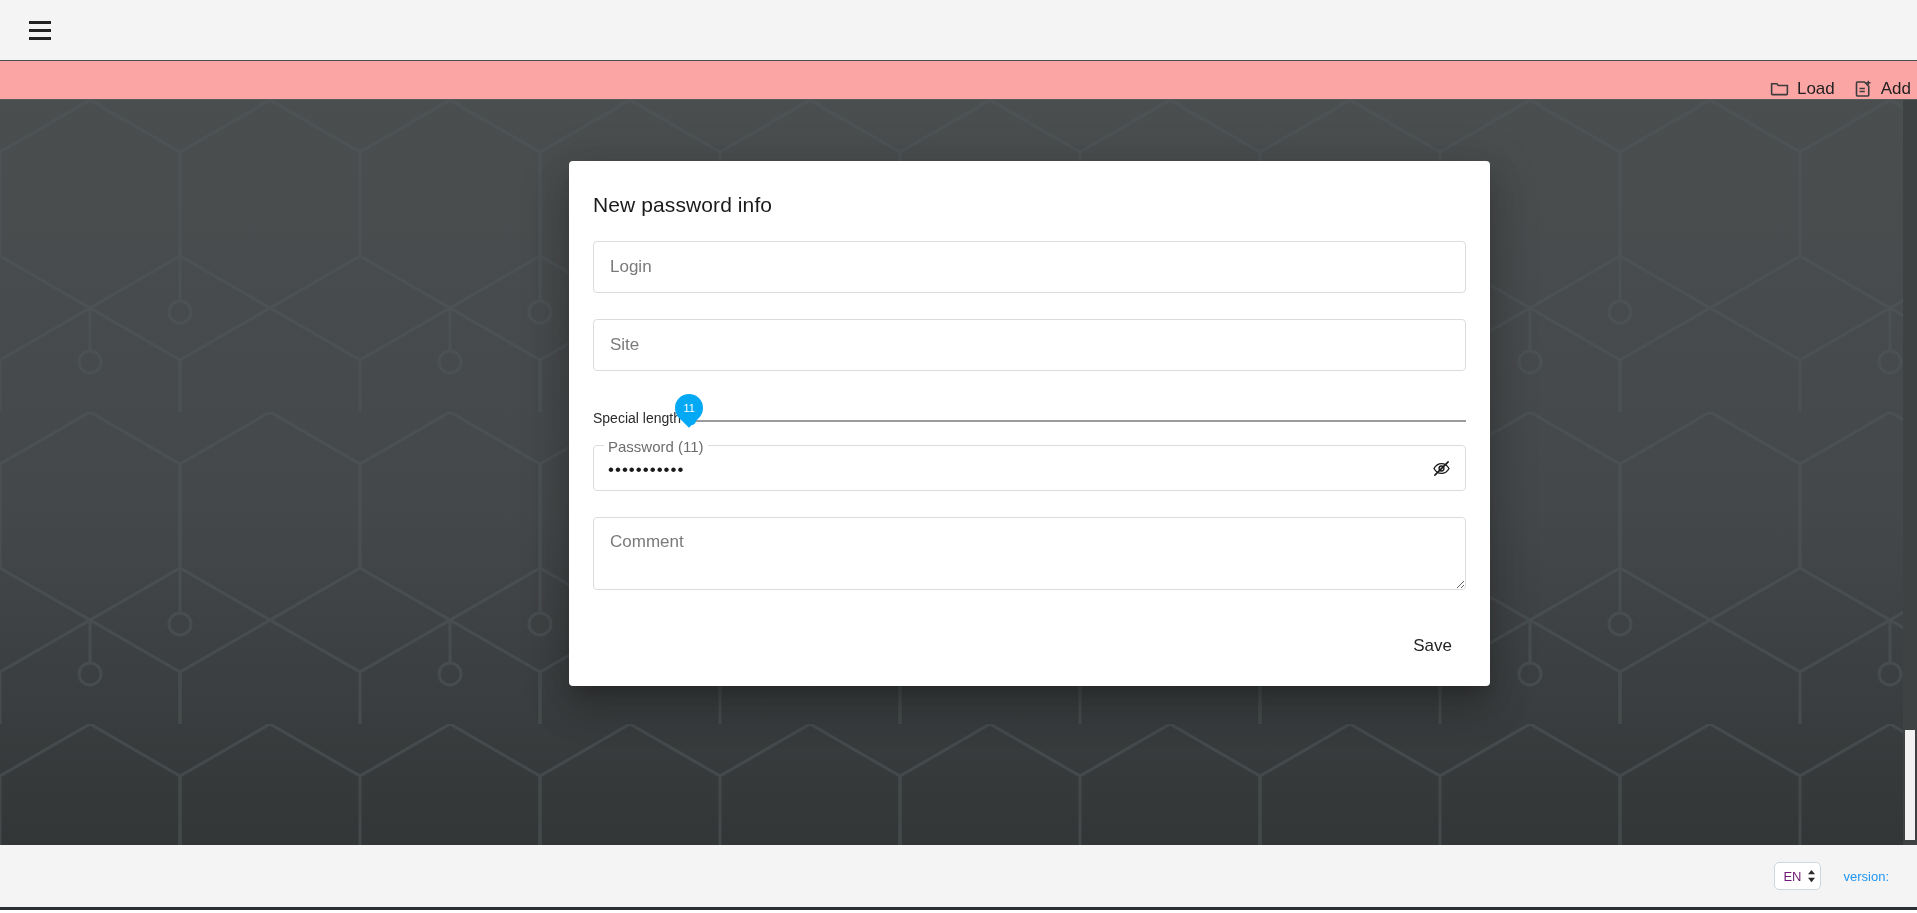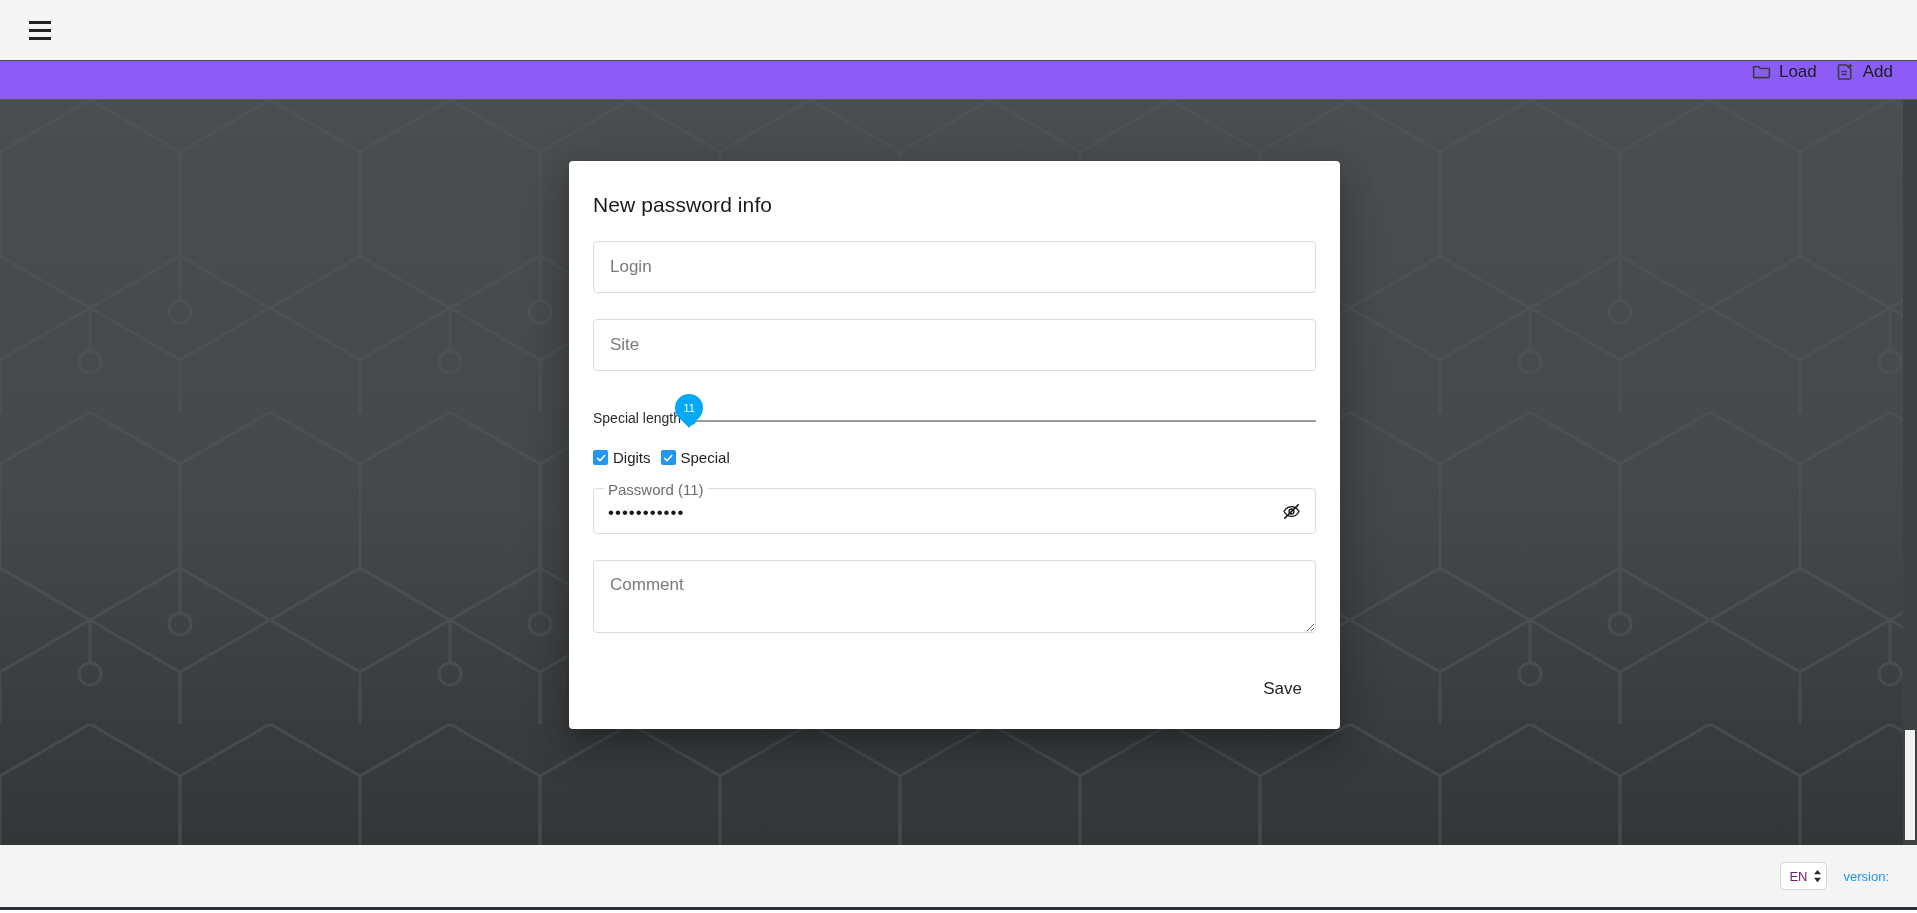--- a/index.html
+++ b/index.html
@@ -46,25 +46,25 @@
     background: #212121;
     border-radius: 0;
   }
 
   
   .toolbar {
     position: absolute;
     top: 61px; left: 0;
     width: 1917px;
     height: 39px;
-    background: #8b5cf6;
-    display: flex;
-    align-items: flex-start;
+    background: #fca5a5;
+    display: flex;
+    align-items: flex-end;
     justify-content: flex-end;
-    padding-right: 24px;
+    padding-right: 6px;
     border-bottom: 1px solid #555a5a;
   }
   .tool-action {
     display: inline-flex;
     align-items: center;
     gap: 7px;
     margin-left: 18px;
     color: #1f1f1f;
     font-size: 17px;
     cursor: pointer;
@@ -103,21 +103,21 @@
     height: 110px;
     background: #f1f1f1;
     border-radius: 0;
   }
 
   
   .dialog {
     position: absolute;
     left: 569px;
     top: 161px;
-    width: 771px;
+    width: 921px;
     background: #ffffff;
     border-radius: 4px;
     box-shadow: 0 11px 15px -7px rgba(0,0,0,.2),
                 0 24px 38px 3px rgba(0,0,0,.14),
                 0 9px 46px 8px rgba(0,0,0,.12);
     padding: 0;
   }
   .dialog-title {
     font-size: 21px;
     color: #1a1a1a;
@@ -341,21 +341,21 @@
     font-family: "Liberation Sans", sans-serif;
     color: #701a75;
     padding: 0 4px 0 8px;
     display: inline-flex;
     align-items: center;
     gap: 6px;
     cursor: pointer;
   }
   .lang-select .arrows { display: inline-flex; flex-direction: column; gap: 1px; }
   .version-link {
-    margin-left: 16px;
+    margin-left: 22px;
     margin-right: 18px;
     font-size: 13px;
     color: #2196f3;
     cursor: pointer;
     text-decoration: none;
   }
   .bottom-strip {
     position: absolute;
     left: 0;
     top: 910px;
@@ -448,38 +448,20 @@
         <div class="slider-wrap">
           <div class="slider-track"></div>
           <div class="slider-fill"></div>
           <div class="slider-thumb"></div>
           <div class="slider-bubble">
             <span>11</span>
           </div>
         </div>
       </div>
 
-      <div class="checkbox-row">
-        <label class="cbx">
-          <span class="box">
-            <svg width="12" height="12" viewBox="0 0 24 24" fill="none" stroke="#ffffff" stroke-width="3.2" stroke-linecap="round" stroke-linejoin="round">
-              <path d="M5 12.5 L10 17.5 L19.5 7"></path>
-            </svg>
-          </span>
-          <span class="cbx-label">Digits</span>
-        </label>
-        <label class="cbx">
-          <span class="box">
-            <svg width="12" height="12" viewBox="0 0 24 24" fill="none" stroke="#ffffff" stroke-width="3.2" stroke-linecap="round" stroke-linejoin="round">
-              <path d="M5 12.5 L10 17.5 L19.5 7"></path>
-            </svg>
-          </span>
-          <span class="cbx-label">Special</span>
-        </label>
-      </div>
 
       <div class="notched">
         <div class="notched-box">
           <span class="notched-legend">Password (11)</span>
           <span class="pw-dots">•••••••••••</span>
           <button class="eye-btn">
             <svg width="19" height="19" viewBox="0 0 24 24" fill="none" stroke="#1a1a1a" stroke-width="1.7" stroke-linecap="round" stroke-linejoin="round">
               <path d="M2.5 12S6 5.8 12 5.8 21.5 12 21.5 12 18 18.2 12 18.2 2.5 12 2.5 12z"></path>
               <circle cx="12" cy="12" r="3.1"></circle>
               <path d="M3.6 20.4 L20.4 3.6" stroke-width="2"></path>

